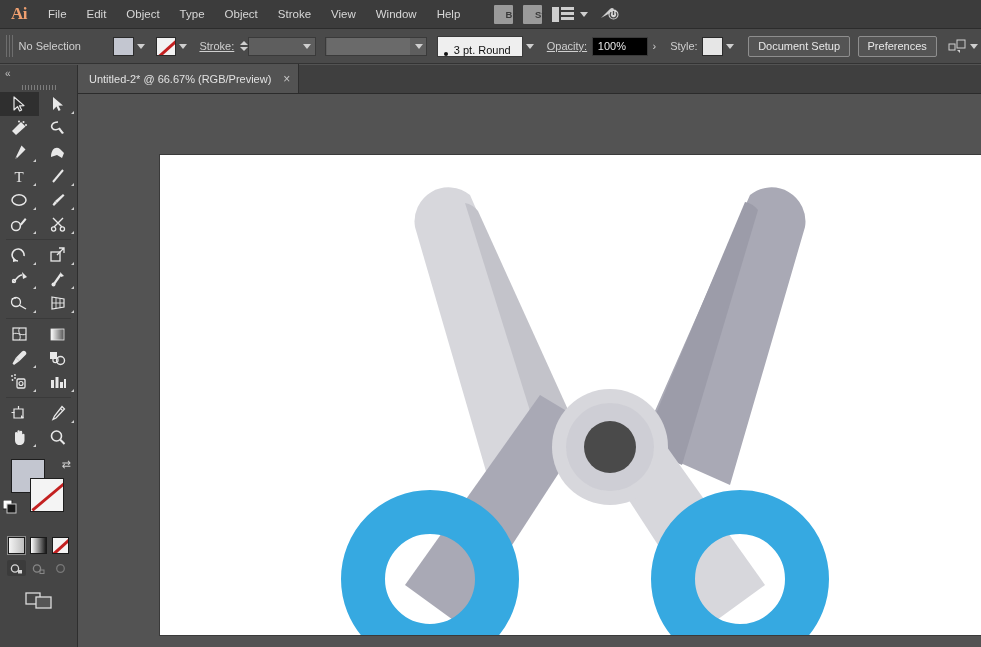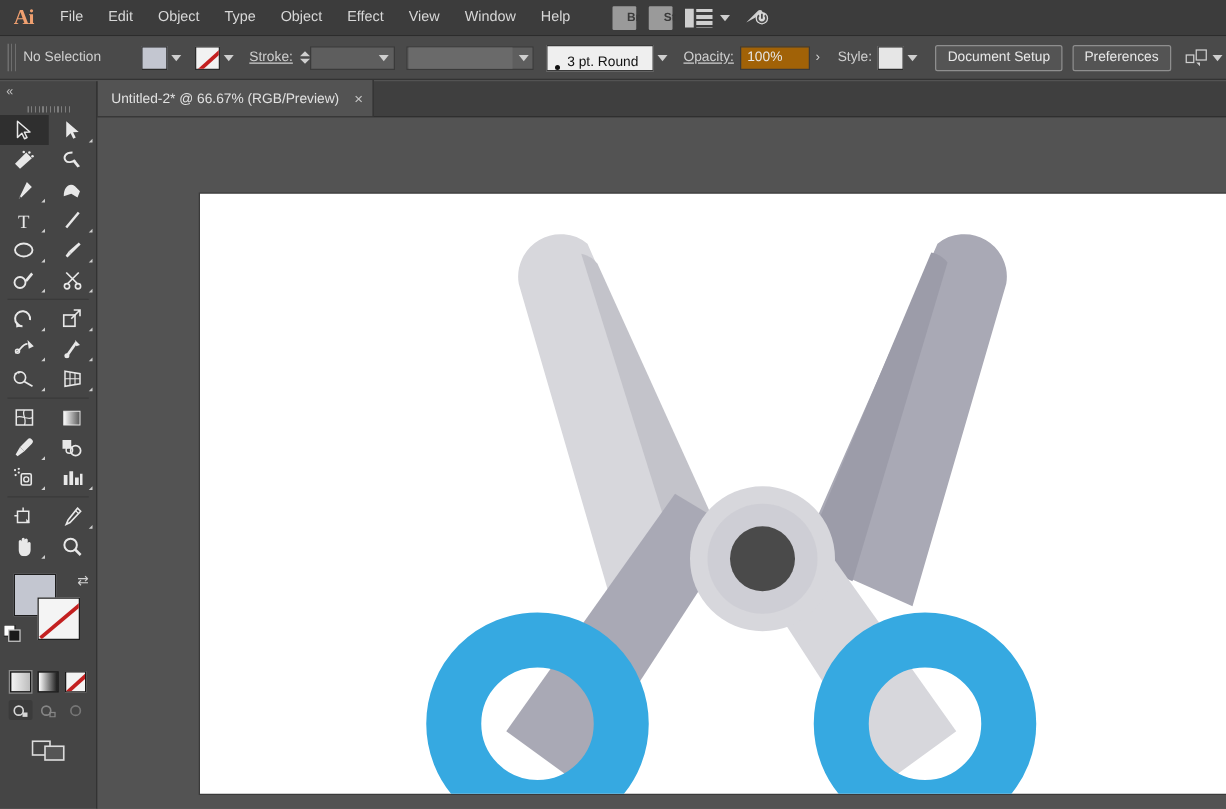--- a/index.html
+++ b/index.html
@@ -93,21 +93,21 @@
     display:flex;align-items:center; padding:0 4px; font-size:11px; white-space:nowrap;
   }
   .stroke-pf{ display:flex;align-items:flex-end; gap:6px; padding:0 6px; }
   .dot{ width:4px;height:4px;border-radius:50%;background:#111; }
   .btn-outline{
     height:21px; border:1px solid #8e8e8e; background:#545454;
     color:#e8e8e8; font-size:11px; display:flex;align-items:center;
     padding:0 9px; border-radius:2px; white-space:nowrap; cursor:default;
   }
   .op-val{
-    height:19px; min-width:56px; background:#a16207; border:1px solid #3a3a3a;
+    height:19px; min-width:56px; background:#000000; border:1px solid #3a3a3a;
     display:flex;align-items:center; padding-left:5px; font-size:11px; color:#e6e6e6;text-align:right;
   }
   .arrow-right{ width:14px; display:flex;align-items:center;justify-content:center;font-size:11px;color:#d0d0d0; }
 
   
   .tabbar{
     position:absolute; left:78px; top:65px; width:903px; height:29px;
     background:#3f3f3f; border-bottom:1px solid #2b2b2b;
     display:flex; align-items:flex-end;
   }
@@ -189,21 +189,21 @@
 <body>
 
 <div class="menubar">
   <div class="ai-logo">Ai</div>
 
   <div class="menu-item">File</div>
   <div class="menu-item">Edit</div>
   <div class="menu-item">Object</div>
   <div class="menu-item">Type</div>
   <div class="menu-item">Object</div>
-  <div class="menu-item">Effect</div>
+  <div class="menu-item">Stroke</div>
   <div class="menu-item">View</div>
   <div class="menu-item">Window</div>
   <div class="menu-item">Help</div>
 
   <div class="menu-right">
     <div class="app-sq">Br</div>
     <div class="app-sq">St</div>
     <div style="display:flex;align-items:center;gap:6px;">
       <span class="ws-icon">
           <i></i>

